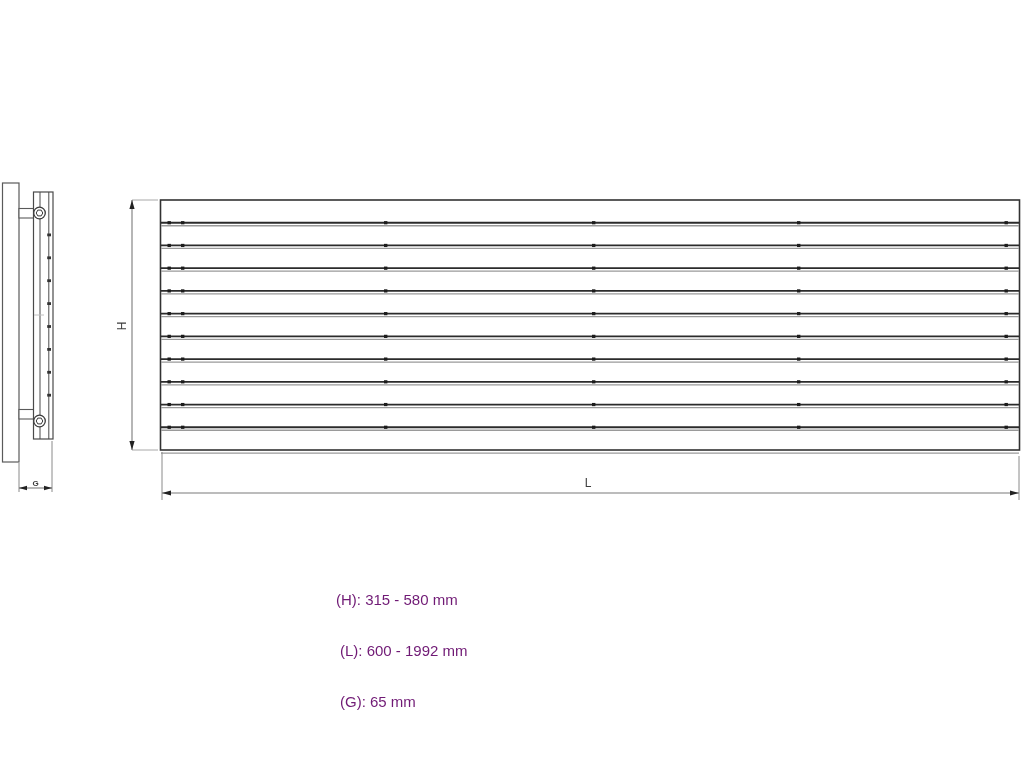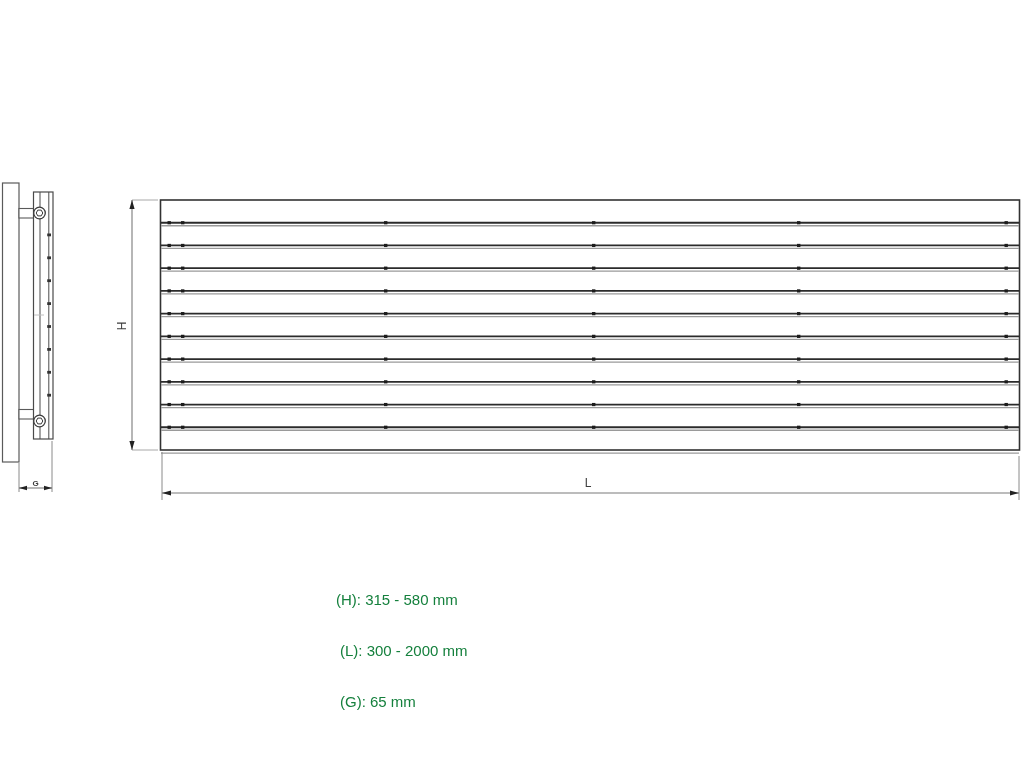--- a/index.html
+++ b/index.html
@@ -7,21 +7,21 @@
     position:relative;
     width:1024px;height:768px;
     background:#ffffff;
     overflow:hidden;
     font-family:"Liberation Sans", sans-serif;
   }
   #drawing{position:absolute;left:0;top:0;}
   #legend{
     position:absolute;
     left:336px;top:557px;
-    color:#15803d;
+    color:#701a75;
     font-size:15px;
     line-height:17px;
     white-space:pre;
   }
   .legend-line{height:17px;}
   .legend-line.indent{padding-left:4px;}
   svg text{
     font-family:"Liberation Sans", sans-serif;
     fill:#3d3d3d;
   }
@@ -183,17 +183,17 @@
       <line x1="1019" y1="456" x2="1019" y2="500" stroke="#8a8a8a" stroke-width="1"></line>
       <line x1="162" y1="493" x2="1019" y2="493" stroke="#7a7a7a" stroke-width="1.1"></line>
       <polygon points="162,493 171,490.4 171,495.6" fill="#222222"></polygon>
       <polygon points="1019,493 1010,490.4 1010,495.6" fill="#222222"></polygon>
       <text x="588" y="487" text-anchor="middle" font-size="12">L</text>
     </g>
   </svg>
 
   <div id="legend">
     <div class="legend-line">(H): 315 - 580 mm</div>
-    <div class="legend-line indent">(L): 300 - 2000 mm</div>
+    <div class="legend-line indent">(L): 600 - 1992 mm</div>
     <div class="legend-line indent">(G): 65 mm</div>
   </div>
 
 </div>
 
 </body></html>

